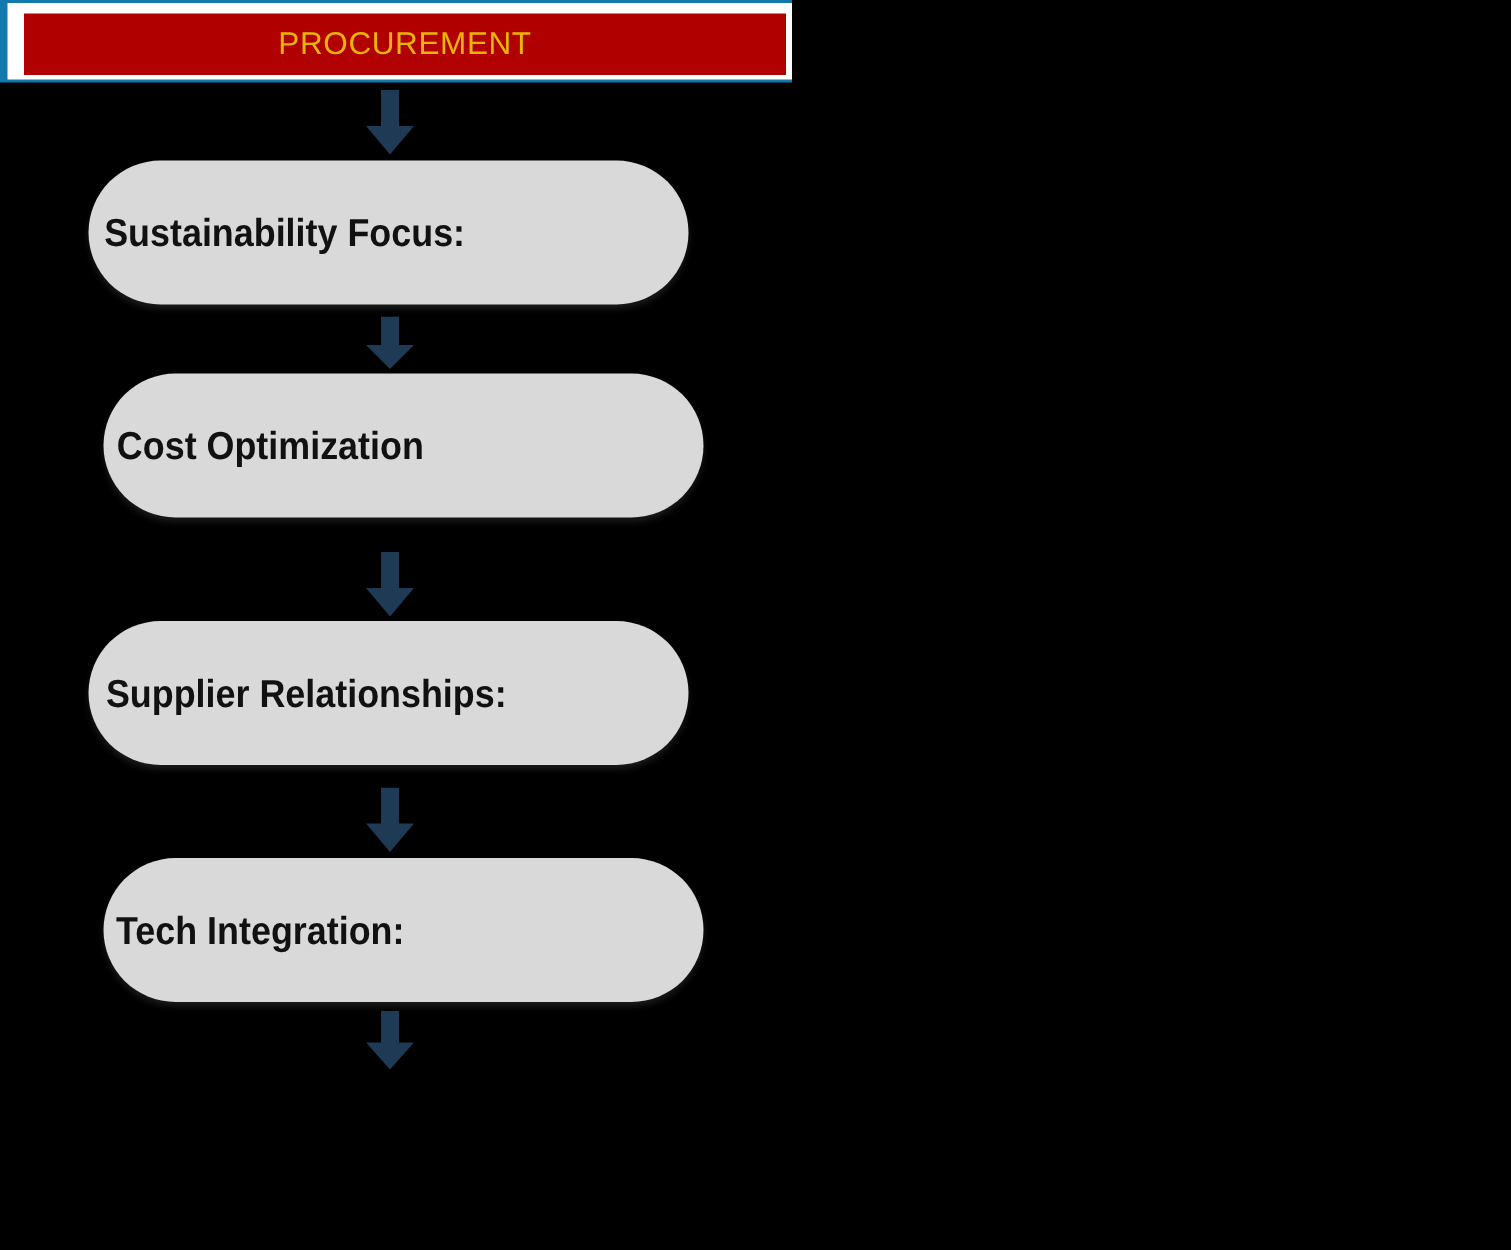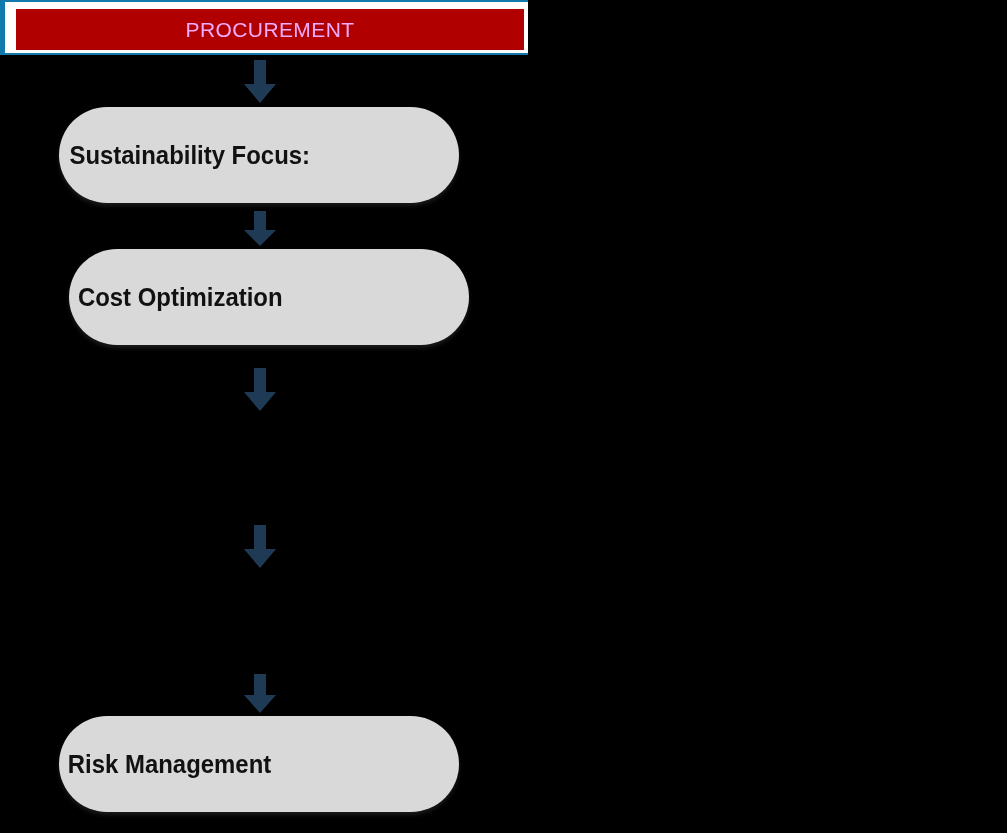--- a/index.html
+++ b/index.html
@@ -50,21 +50,21 @@
     width: 508px;
     height: 41px;
     background: #b00000;      
     display: flex;
     align-items: center;
     justify-content: center;
     box-sizing: border-box;
     overflow: hidden;
   }
   .banner-title {
-    color: #f0abfc;
+    color: #eab308;
     font-family: "Liberation Sans", sans-serif;
     font-size: 21px;
     font-weight: 400;
     letter-spacing: 0.4px;
     line-height: 1;
     white-space: nowrap;
   }
 
   
   .pill {
@@ -140,31 +140,34 @@
   <div class="pill pill-2">
     <span class="pill-label">Cost Optimization</span>
   </div>
 
   <div class="arrow arrow-3">
     <svg viewBox="0 0 34 44" preserveAspectRatio="none" aria-hidden="true">
       <polygon points="11,0 23,0 23,24 33,24 17,43 1,24 11,24" fill="#1f3a54"></polygon>
     </svg>
   </div>
 
+  <div class="pill pill-3">
+    <span class="pill-label">Supplier Relationships:</span>
+  </div>
 
   <div class="arrow arrow-4">
     <svg viewBox="0 0 34 44" preserveAspectRatio="none" aria-hidden="true">
       <polygon points="11,0 23,0 23,24 33,24 17,43 1,24 11,24" fill="#1f3a54"></polygon>
     </svg>
   </div>
 
+  <div class="pill pill-4">
+    <span class="pill-label">Tech Integration:</span>
+  </div>
 
   <div class="arrow arrow-5">
     <svg viewBox="0 0 34 40" preserveAspectRatio="none" aria-hidden="true">
       <polygon points="11,0 23,0 23,21 33,21 17,39 1,21 11,21" fill="#1f3a54"></polygon>
     </svg>
   </div>
 
-  <div class="pill pill-5">
-    <span class="pill-label">Risk Management</span>
-  </div>
 
 </div>
 
 </body></html>

